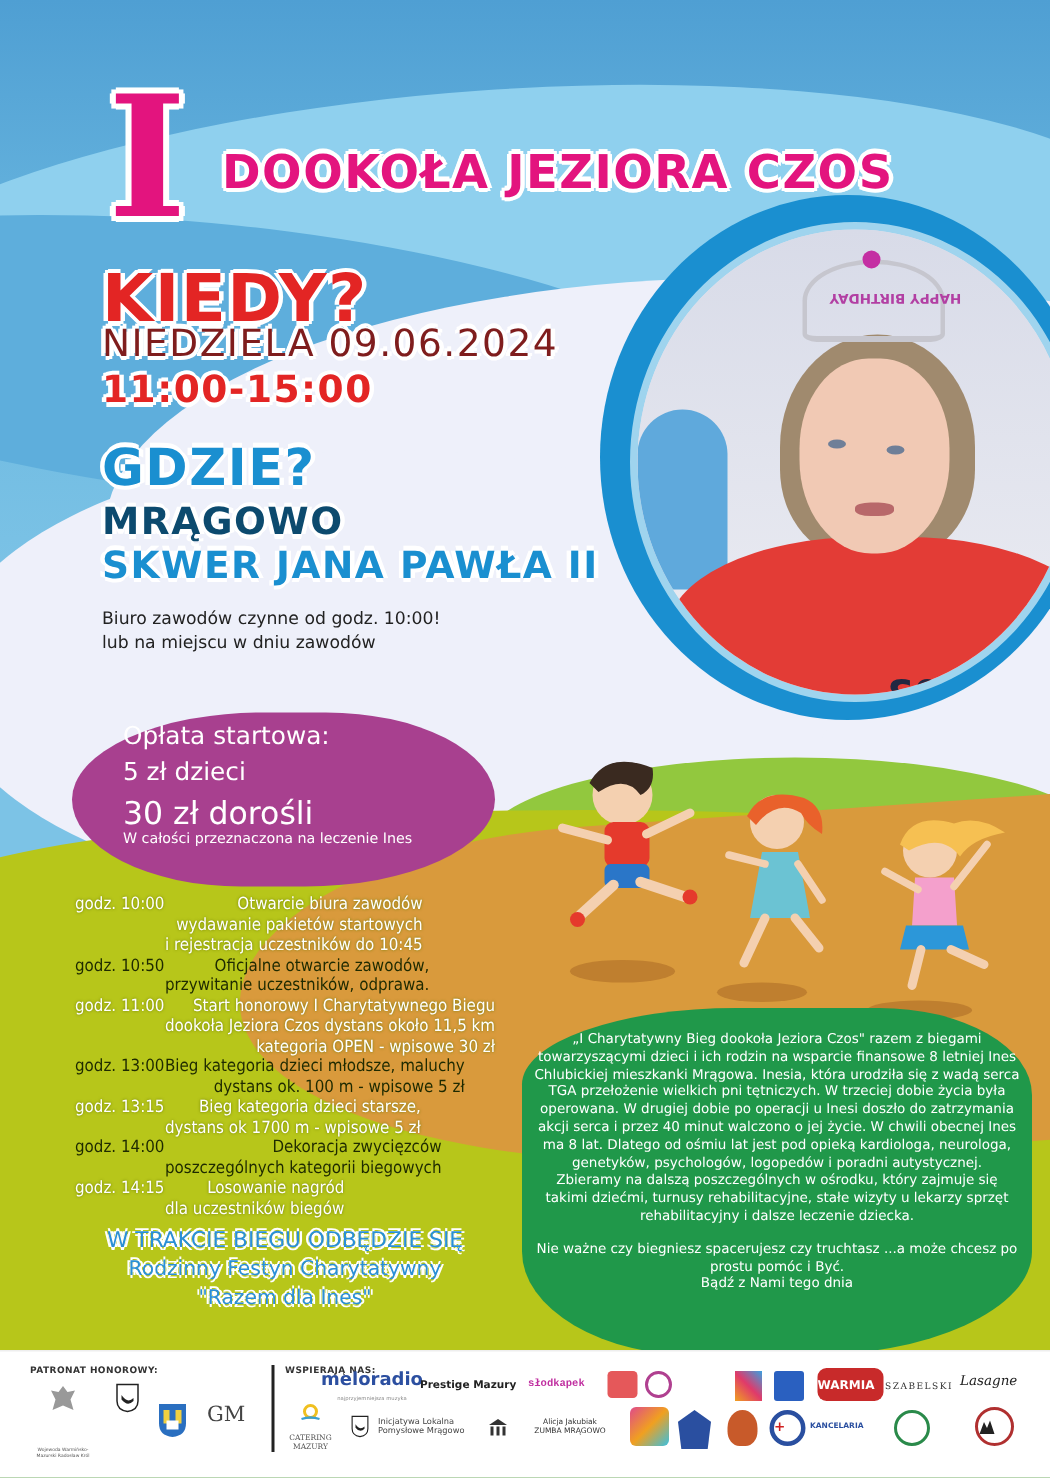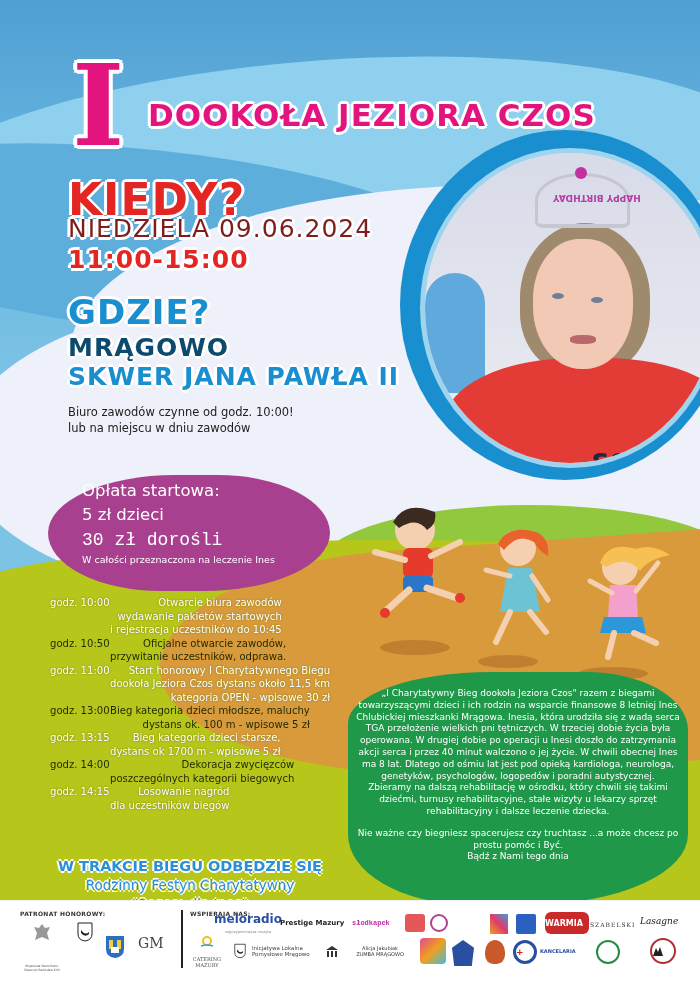--- a/index.html
+++ b/index.html
@@ -53,38 +53,38 @@
   .photo .tiara-gem { position: absolute; left: 150px; top: 14px; width: 12px; height: 12px; background: #c42fa3; border-radius: 50%; }
   .photo .tiara-text { position: absolute; left: 128px; top: 40px; font-size: 9px; color: #b23fa3; font-weight: bold; transform: rotate(180deg); }
   .photo .shirt { position: absolute; left: 20px; top: 205px; width: 290px; height: 140px; background: #e33c36; border-radius: 45% 45% 0 0; }
   .photo .neck { position: absolute; left: 130px; top: 198px; width: 50px; height: 25px; background: #f1c9b4; border-radius: 0 0 40% 40%; }
   .photo .number { position: absolute; left: 166px; top: 296px; font-size: 26px; font-weight: bold; color: #222842; transform: scaleX(-1); }
 
   
   .fee { position: absolute; left: 48px; top: 475px; width: 282px; height: 116px; background: #a8408f; border-radius: 45% 40% 45% 40% / 50% 50% 50% 50%; }
   .fee-title { position: absolute; left: 82px; top: 481px; font-size: 16.5px; color: #fff; }
   .fee-kids { position: absolute; left: 82px; top: 505px; font-size: 16.5px; color: #fff; }
-  .fee-adults { position: absolute; left: 82px; top: 530px; font-size: 18px; color: #fff; font-family: Liberation Mono, monospace; }
+  .fee-adults { position: absolute; left: 82px; top: 530px; font-size: 21px; color: #fff; }
   .fee-note { position: absolute; left: 82px; top: 554px; font-size: 9.5px; color: #fff; }
 
   
   .kid { position: absolute; }
   .shadow { position: absolute; background: #b8782c; border-radius: 50%; opacity: .8; }
 
   
   .schedule { position: absolute; left: 50px; top: 596px; font-family: "DejaVu Sans Condensed", "Liberation Sans Narrow", "Liberation Sans", sans-serif; font-size: 11.2px; line-height: 13.5px; }
   .sched-row { display: flex; }
   .sched-time { width: 60px; flex: none; }
   .sched-lines div { white-space: nowrap; text-align: right; }
   .c-white { color: #fff; text-shadow: 0 0 2px #6b7a00; }
   .c-dark { color: #1e2a00; }
 
   .festyn { position: absolute; left: 30px; top: 818px; width: 320px; text-align: center; color: #2a8fd6; font-size: 13.5px; line-height: 19px;
      text-shadow: 2px 0 #fff, -2px 0 #fff, 0 2px #fff, 0 -2px #fff; }
-  .festyn .big { font-size: 14.5px; font-weight: bold; margin-top: 39px; }
+  .festyn .big { font-size: 14.5px; font-weight: normal; }
 
   
   .story { position: absolute; left: 348px; top: 672px; width: 340px; height: 232px; background: #20984a; border-radius: 42% 30% 45% 35% / 22% 25% 30% 30%; }
   .story-text { position: absolute; left: 356px; top: 688px; width: 324px; text-align: center; color: #fff; font-size: 9px; line-height: 11.8px; }
   .story-text p { margin: 0; }
   .story-text .gap { height: 10px; }
 
   
   .footer { position: absolute; left: 0; top: 900px; width: 700px; height: 85px; background: #fff; border-top: 1px solid #eee; }
   .f-label { position: absolute; font-size: 6px; font-weight: bold; color: #333; letter-spacing: .3px; }
@@ -236,21 +236,21 @@
 
   <div class="festyn">
     <div class="big">W TRAKCIE BIEGU ODBĘDZIE SIĘ</div>
     <div>Rodzinny Festyn Charytatywny</div>
     <div>"Razem dla Ines"</div>
   </div>
 
   <div class="story"></div>
   <div class="story-text">
     <p>„I Charytatywny Bieg dookoła Jeziora Czos" razem z biegami towarzyszącymi dzieci i ich rodzin na wsparcie finansowe 8 letniej  Ines Chlubickiej mieszkanki Mrągowa. Inesia, która urodziła się z wadą serca TGA przełożenie wielkich pni tętniczych. W trzeciej dobie życia była operowana. W drugiej dobie po operacji u Inesi doszło do zatrzymania akcji serca i przez 40 minut walczono o jej życie. W chwili obecnej Ines ma 8 lat. Dlatego od ośmiu lat jest pod opieką kardiologa, neurologa, genetyków, psychologów, logopedów i poradni autystycznej.</p>
-    <p>Zbieramy na dalszą rehabilitację w ośrodku, który chwili się takimi dziećmi, turnusy rehabilitacyjne, stałe wizyty u lekarzy sprzęt rehabilitacyjny  i dalsze leczenie dziecka.</p>
+    <p>Zbieramy na dalszą poszczególnych w ośrodku, który zajmuje się takimi dziećmi, turnusy rehabilitacyjne, stałe wizyty u lekarzy sprzęt rehabilitacyjny  i dalsze leczenie dziecka.</p>
     <div class="gap"></div>
     <p>Nie ważne czy biegniesz spacerujesz czy truchtasz ...a może chcesz po prostu pomóc i Być.</p>
     <p>Bądź z Nami tego dnia</p>
   </div>
 
   <div class="footer"></div>
   <div class="f-label" style="left:20px;top:910px;">PATRONAT HONOROWY:</div>
   <div class="f-label" style="left:190px;top:910px;">WSPIERAJĄ NAS:</div>
   <div class="f-divider"></div>
 

